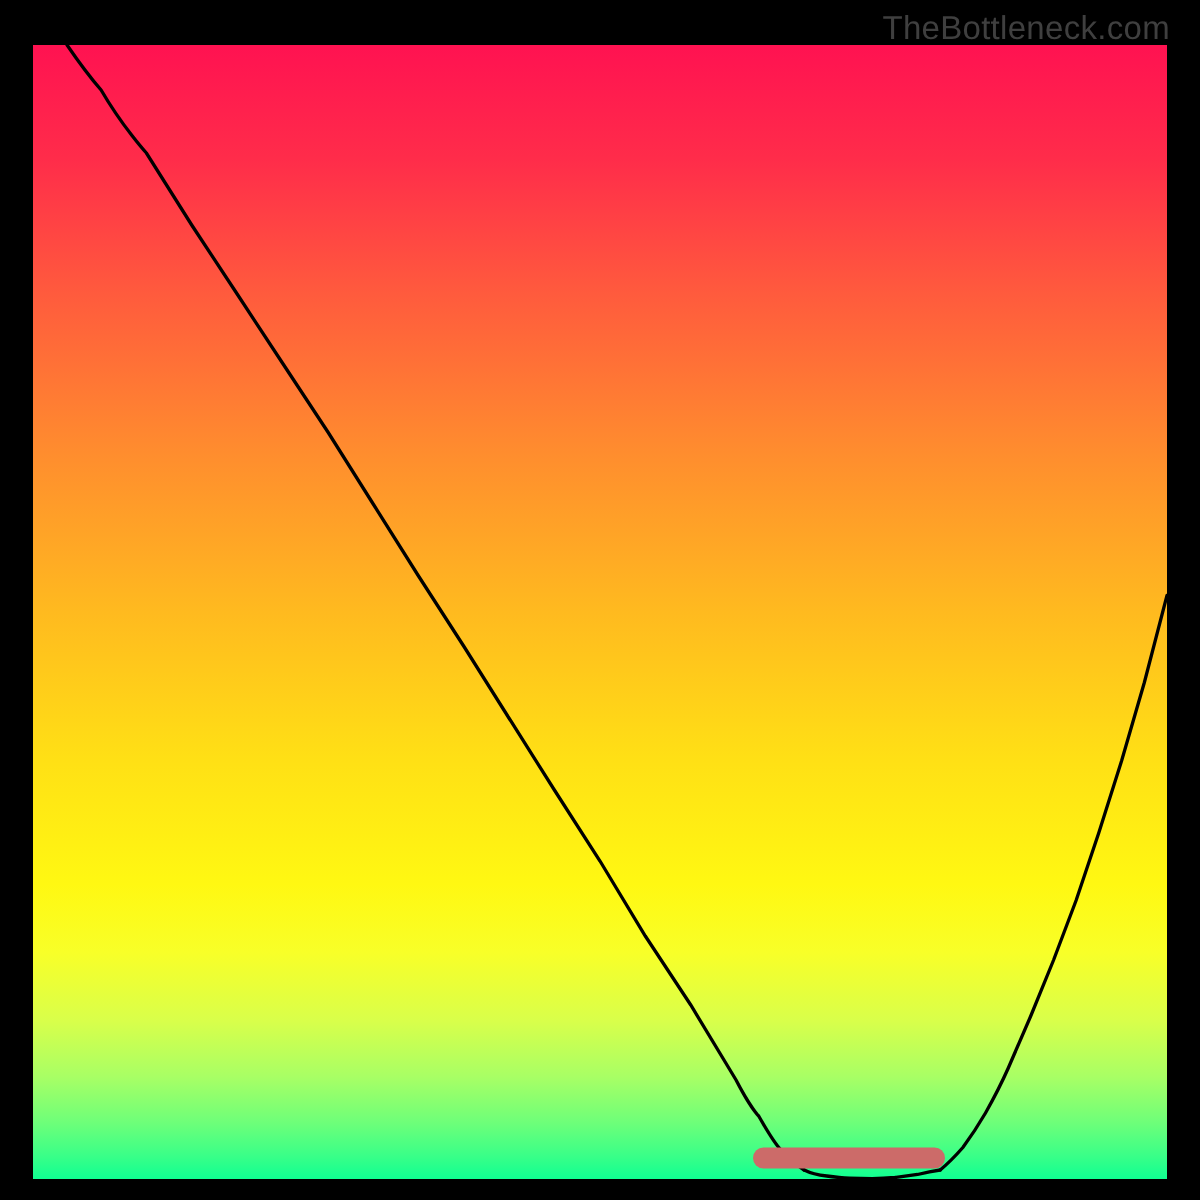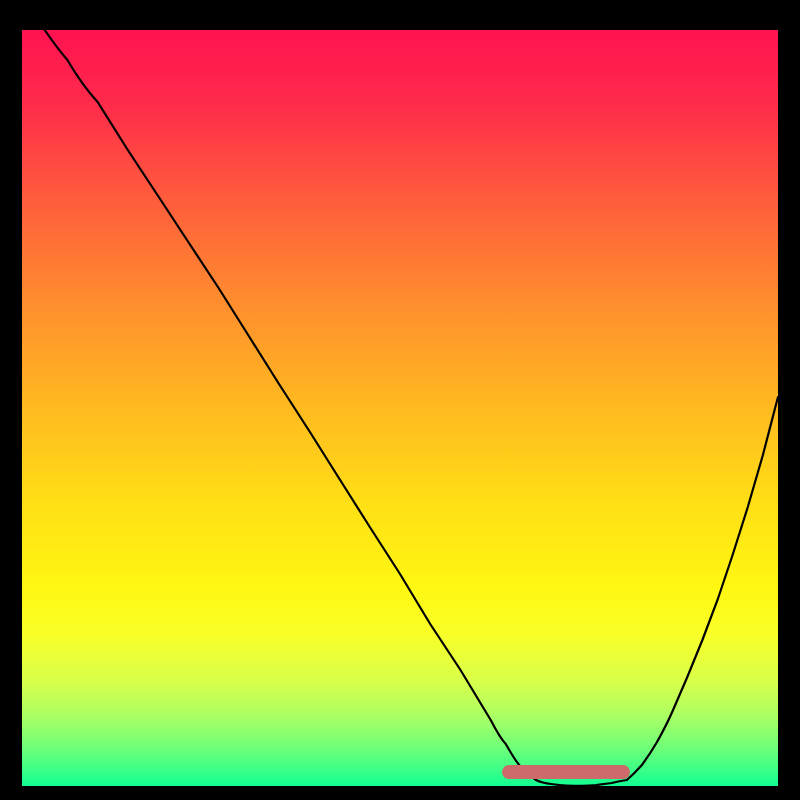--- a/index.html
+++ b/index.html
@@ -58,20 +58,21 @@
     position: absolute;
     height: 14px;
     background: #cc6b69;
     border-radius: 7px;
   }
 </style>
 </head>
 <body>
 <div class="container">
 
+  <div class="watermark">TheBottleneck.com</div>
 
   <div class="plot-frame">
 
     <div class="gradient"></div>
 
     <svg class="curves" viewBox="0 0 756 756" preserveAspectRatio="none">
       <path d="M 22.7 0
                C 35 18, 45.4 30, 45.4 30
                C 60 55, 75.6 72, 75.6 72
                L 105.8 120

